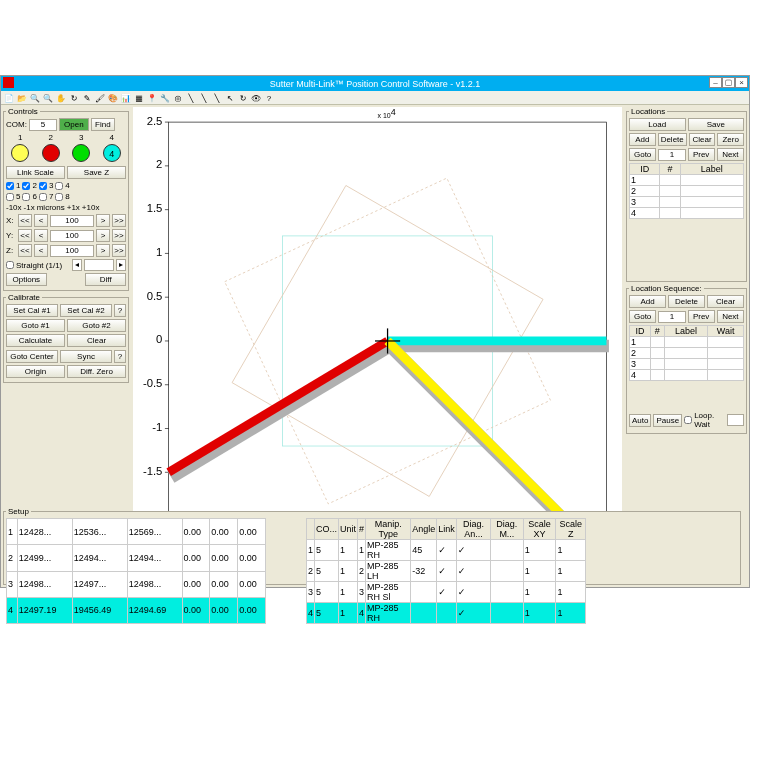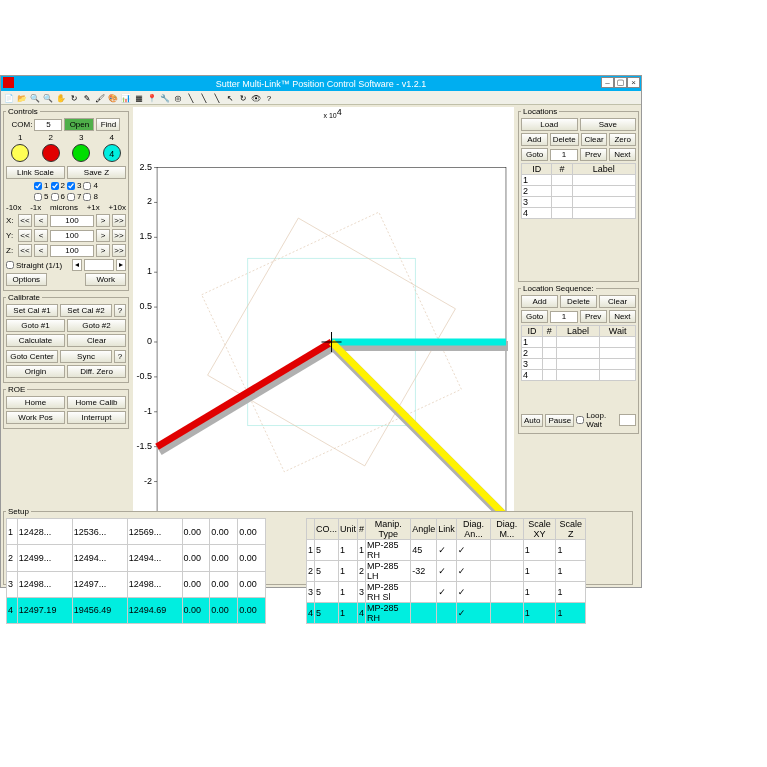--- a/index.html
+++ b/index.html
@@ -1,33 +1,33 @@
 <!DOCTYPE html>
 <html><head>
 <meta charset="utf-8">
 <style>
 * { box-sizing: border-box; margin: 0; padding: 0; font-family: Tahoma, Arial, sans-serif; font-size: 9px; }
 body { background: #fff; width: 767px; height: 767px; position: relative; overflow: hidden; }
-.app { position: absolute; top: 75px; left: 0; width: 642px; height: 513px; background: #ece9d8; border: 1px solid #999; }
+.app { position: absolute; top: 75px; left: 0; width: 750px; height: 513px; background: #ece9d8; border: 1px solid #999; }
 .titlebar { height: 15px; background: #00aef0; color: #fff; display: flex; align-items: center; justify-content: center; font-size: 9px; position: relative; }
 .titlebar .wbtns { position: absolute; right: 1px; top: 1px; display: flex; gap: 0; }
 .titlebar .wbtn { width: 13px; height: 11px; background: #fff; color: #333; border: 1px solid #888; text-align: center; line-height: 9px; font-size: 8px; }
 .titlebar .ico { position: absolute; left: 2px; top: 1px; width: 11px; height: 11px; background: #d00; }
 .toolbar { height: 14px; background: #f0f0e8; border-bottom: 1px solid #c0c0aa; display: flex; align-items: center; padding: 0 2px; gap: 1px; }
 .tbico { width: 12px; height: 11px; display: inline-block; font-size: 8px; text-align: center; line-height: 11px; border: 1px solid transparent; }
 .content { display: flex; height: calc(100% - 29px); }
 .left { width: 130px; display: flex; flex-direction: column; gap: 2px; padding: 2px; }
 .center { flex: 1; position: relative; background: #fff; margin: 2px; }
 .right { width: 125px; padding: 2px; display: flex; flex-direction: column; gap: 2px; }
 fieldset { border: 1px solid #aca899; padding: 2px; background: #ece9d8; }
 legend { font-size: 8px; padding: 0 2px; }
 .btn { background: linear-gradient(#fefefe, #e5e5d5); border: 1px solid #aca899; height: 13px; padding: 0 2px; font-size: 8px; display: inline-flex; align-items: center; justify-content: center; cursor: pointer; }
 .btn.grn { background: #4faf4a; }
 .input { background: #fff; border: 1px solid #aca899; height: 12px; padding: 0 2px; font-size: 8px; text-align: center; }
-.row { display: flex; gap: 2px; align-items: center; margin-bottom: 2px; justify-content: center; }
+.row { display: flex; gap: 2px; align-items: center; margin-bottom: 2px; }
 .circle { width: 18px; height: 18px; border-radius: 50%; border: 1px solid #333; display: inline-block; }
 .lbl { font-size: 8px; }
 .chk { width: 8px; height: 8px; }
 .tbl { border-collapse: collapse; width: 100%; background: #fff; font-size: 7px; }
 .tbl th, .tbl td { border: 1px solid #ccc; padding: 0 1px; height: 10px; background: #f5f5f0; }
 .tbl th { background: #ece9d8; font-weight: normal; }
 .tbl td { background: #fff; }
 .tbl tr.sel td { background: #00eee0; }
 .bottom { position: absolute; left: 2px; right: 8px; bottom: 2px; height: 78px; }
 svg { position: absolute; top: 0; left: 0; }
@@ -108,21 +108,21 @@
     <div class="row">
             <input type="checkbox" class="chk" style="">
             <span class="lbl">5</span> 
             <input type="checkbox" class="chk" style="">
             <span class="lbl">6</span> 
             <input type="checkbox" class="chk" style="">
             <span class="lbl">7</span> 
             <input type="checkbox" class="chk" style="">
             <span class="lbl">8</span>
           </div>
-    <div class="row" style="justify-content:space-between;font-size:7px">
+    <div class="row" style="font-size:7px">
      <span class="lbl">-10x</span>
      <span class="lbl">-1x</span>
      <span class="lbl">microns</span>
      <span class="lbl">+1x</span>
      <span class="lbl">+10x</span>
     </div>
     <div id="axrows">
             <div class="row">
               <span class="lbl" style="width:10px">X:</span>
               <span class="btn" style="width:14px">&lt;&lt;</span>
@@ -151,21 +151,21 @@
     <div class="row">
             <input type="checkbox" class="chk" style="">
             <span class="lbl">Straight (1/1)</span>
             <span class="input" style="width:10px;margin-left:auto">◂</span>
             <span class="input" style="width:30px"></span>
             <span class="input" style="width:10px">▸</span>
           </div>
     <div class="row">
             <span class="btn" style="flex:1">Options</span>
             <span style="flex:1"></span>
-            <span class="btn" style="flex:1">Work</span>
+            <span class="btn" style="flex:1">Diff</span>
           </div>
    </fieldset>
    <fieldset>
     <legend>Calibrate</legend>
     <div class="row">
             <span class="btn" style="flex:2">Set Cal #1</span>
             <span class="btn" style="flex:2">Set Cal #2</span>
             <span class="btn" style="width:12px">?</span>
           </div>
     <div class="row">
@@ -177,31 +177,20 @@
             <span class="btn" style="flex:1">Clear</span>
           </div>
     <div class="row" style="margin-top:3px">
             <span class="btn" style="flex:2">Goto Center</span>
             <span class="btn" style="flex:2">Sync</span>
             <span class="btn" style="width:12px">?</span>
           </div>
     <div class="row">
             <span class="btn" style="flex:1">Origin</span>
             <span class="btn" style="flex:1">Diff. Zero</span>
-          </div>
-   </fieldset>
-   <fieldset>
-    <legend>ROE</legend>
-    <div class="row">
-            <span class="btn" style="flex:1">Home</span>
-            <span class="btn" style="flex:1">Home Calib</span>
-          </div>
-    <div class="row">
-            <span class="btn" style="flex:1">Work Pos</span>
-            <span class="btn" style="flex:1">Interrupt</span>
           </div>
    </fieldset>
   </div>
 
   <div class="center">
    <span class="axis-exp" style="top:0;left:50%">x 10<sup>4</sup></span>
    <svg id="plotsvg" width="100%" height="100%" viewBox="0 0 380 380">
           <rect x="24" y="12" width="348" height="348" fill="#fff" stroke="#000" stroke-width="0.5"></rect>
           <rect x="114.48" y="102.48" width="167.03999999999996" height="167.03999999999996" fill="none" stroke="#a0e8e0" stroke-width="0.6"></rect>
           <g transform="rotate(30 198 186)">

